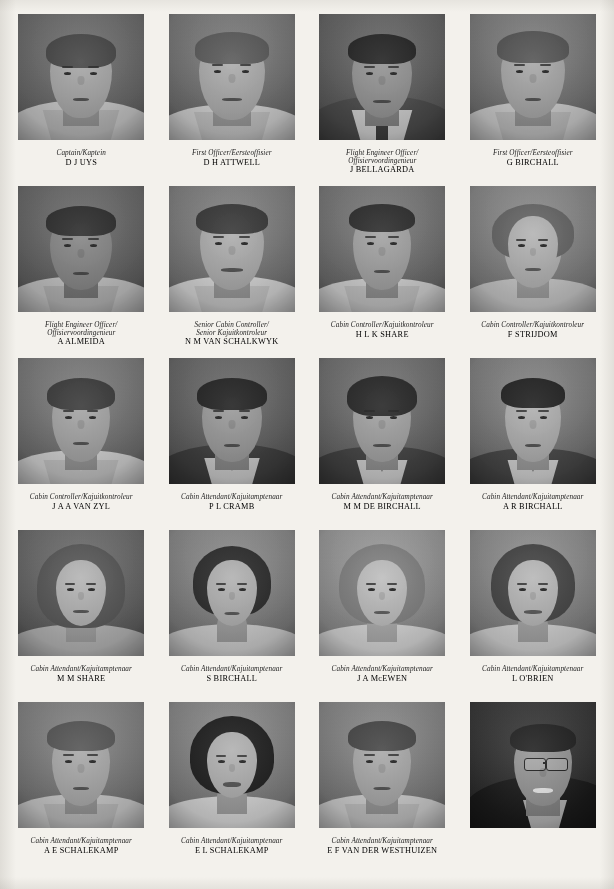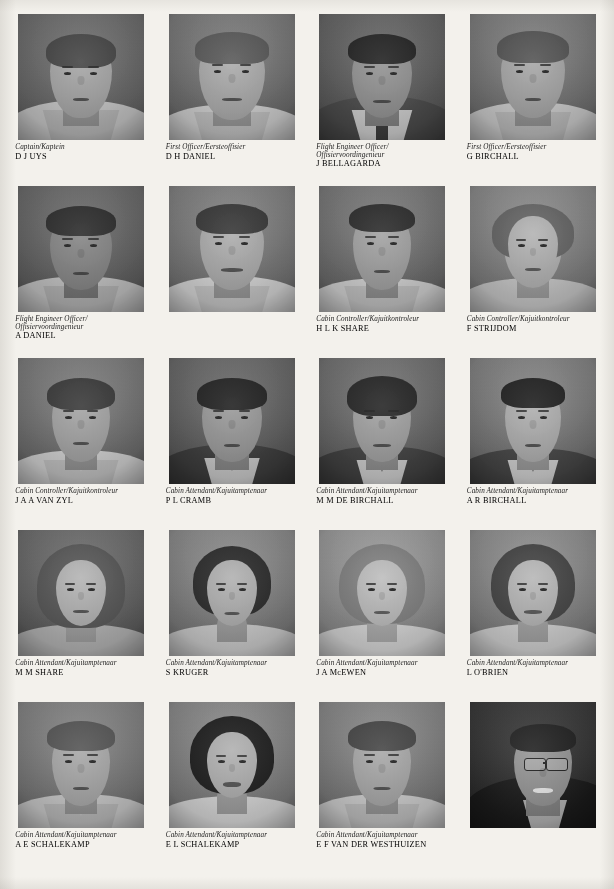--- a/index.html
+++ b/index.html
@@ -136,21 +136,22 @@
     position: absolute;
     left: 50%;
     bottom: 0;
     transform: translateX(-50%);
     width: 12px;
     height: 26px;
     background: #3a3630;
   }
   .caption {
     width: 132px;
-    margin-top: 4px;
+    margin-top: 10px;
+    text-align: center;
     line-height: 1.06;
   }
   .role {
     font-style: italic;
     font-size: 7.2px;
     letter-spacing: 0.1px;
     color: #1a1a1a;
     white-space: pre-line;
   }
   .name {
@@ -202,21 +203,21 @@
         <div class="eye" style="top:56px;left:45px;"></div>
         <div class="eye" style="top:56px;left:73px;"></div>
         <div class="brow" style="top:50px;left:43px;"></div>
         <div class="brow" style="top:50px;left:71px;"></div>
         <div class="nose" style="top:60px;"></div>
         <div class="mouth" style="top:84px;width:20px;"></div>
         <div class="vig"></div>
       </div>
       <div class="caption">
         <div class="role">First Officer/Eersteoffisier</div>
-        <div class="name">D H DANIEL</div>
+        <div class="name">D H ATTWELL</div>
       </div>
     </div>
 
     <div class="cell r1">
       <div class="photo">
         <div class="bg" style="background:linear-gradient(180deg,#757069 0%,#5e5952 100%);"></div>
         <div class="shoulders" style="width:152px;height:44px;background:#57514a;"></div>
         <div class="collar-l" style="height:30px;background:#cfcbc2;width:26px;margin-left:-26px;"></div>
         <div class="collar-r" style="height:30px;background:#cfcbc2;width:26px;"></div>
         <div class="tie" style="height:28px;background:#4a443d;"></div>
@@ -274,41 +275,46 @@
         <div class="eye" style="top:58px;left:72px;"></div>
         <div class="brow" style="top:52px;left:44px;"></div>
         <div class="brow" style="top:52px;left:70px;"></div>
         <div class="nose" style="top:63px;"></div>
         <div class="mouth" style="top:86px;"></div>
         <div class="vig"></div>
       </div>
       <div class="caption">
         <div class="role">Flight Engineer Officer/
 Offisiervoordingenieur</div>
-        <div class="name">A DANIEL</div>
+        <div class="name">A ALMEIDA</div>
       </div>
     </div>
 
     <div class="cell r2">
       <div class="photo">
         <div class="bg" style="background:linear-gradient(180deg,#918b82 0%,#757069 100%);"></div>
         <div class="shoulders" style="width:150px;height:36px;background:#d8d4cb;"></div>
         <div class="collar-l" style="height:26px;background:#c8c4bb;"></div>
         <div class="collar-r" style="height:26px;background:#c8c4bb;"></div>
         <div class="neck" style="width:36px;height:32px;top:80px;background:#ad9479;"></div>
         <div class="face" style="top:24px;width:64px;height:80px;border-radius:46% 46% 48% 48%/40% 40% 60% 60%;background:#bda68c;"></div>
         <div class="hair" style="top:18px;width:72px;height:30px;border-radius:50% 50% 34% 34%;background:#4a3a2a;"></div>
         <div class="eye" style="top:56px;left:46px;"></div>
         <div class="eye" style="top:56px;left:72px;"></div>
         <div class="brow" style="top:50px;left:44px;"></div>
         <div class="brow" style="top:50px;left:70px;"></div>
         <div class="nose" style="top:60px;"></div>
         <div class="mouth" style="top:82px;width:22px;height:4px;background:rgba(60,40,34,0.7);"></div>
         <div class="vig"></div>
       </div>
+      <div class="caption">
+        <div class="role">Senior Cabin Controller/
+Senior Kajuitkontroleur</div>
+        <div class="name">N M VAN SCHALKWYK</div>
+      </div>
     </div>
 
     <div class="cell r2">
       <div class="photo">
         <div class="bg" style="background:linear-gradient(180deg,#8a847b 0%,#6d6760 100%);"></div>
         <div class="shoulders" style="width:150px;height:34px;background:#d4d0c7;"></div>
         <div class="collar-l" style="height:26px;background:#c4c0b7;"></div>
         <div class="collar-r" style="height:26px;background:#c4c0b7;"></div>
         <div class="neck" style="width:32px;height:34px;top:78px;background:#a58c72;"></div>
         <div class="face" style="top:24px;width:58px;height:80px;border-radius:46% 46% 48% 48%/42% 42% 58% 58%;background:#b49c80;"></div>
@@ -472,21 +478,21 @@
         <div class="eye" style="top:58px;left:49px;"></div>
         <div class="eye" style="top:58px;left:70px;"></div>
         <div class="brow" style="top:53px;left:47px;width:10px;"></div>
         <div class="brow" style="top:53px;left:68px;width:10px;"></div>
         <div class="nose" style="top:62px;width:6px;height:8px;"></div>
         <div class="mouth" style="top:82px;width:15px;background:rgba(95,50,45,0.78);"></div>
         <div class="vig"></div>
       </div>
       <div class="caption">
         <div class="role">Cabin Attendant/Kajuitamptenaar</div>
-        <div class="name">S KRUGER</div>
+        <div class="name">S BIRCHALL</div>
       </div>
     </div>
 
     <div class="cell r4">
       <div class="photo">
         <div class="bg" style="background:linear-gradient(180deg,#aaa49b 0%,#8d877e 100%);"></div>
         <div class="shoulders" style="width:150px;height:32px;background:#d9d5cc;"></div>
         <div class="neck" style="width:30px;height:28px;top:84px;background:#bfa88e;"></div>
         <div class="hair" style="top:14px;width:86px;height:80px;border-radius:50% 50% 42% 42%;background:#9a7f58;"></div>
         <div class="face" style="top:30px;width:50px;height:66px;border-radius:48% 48% 50% 50%/42% 42% 58% 58%;background:#cbb59c;"></div>

